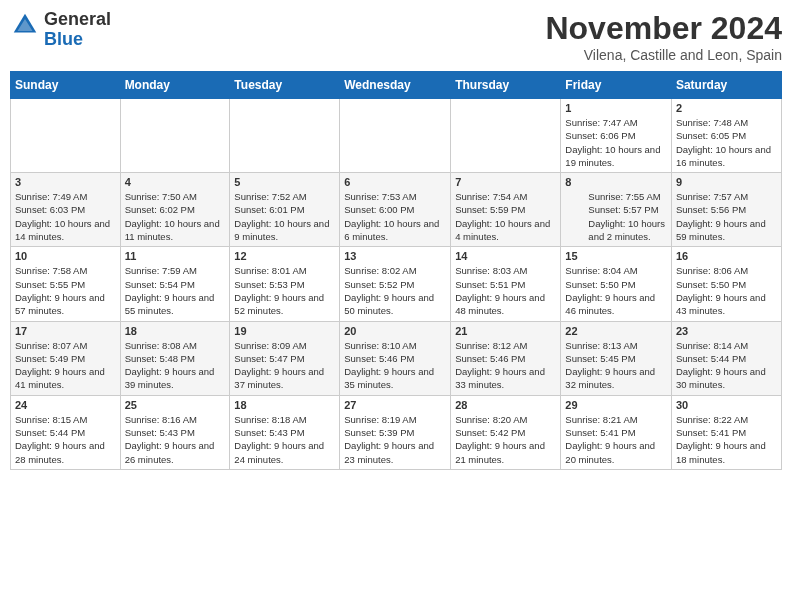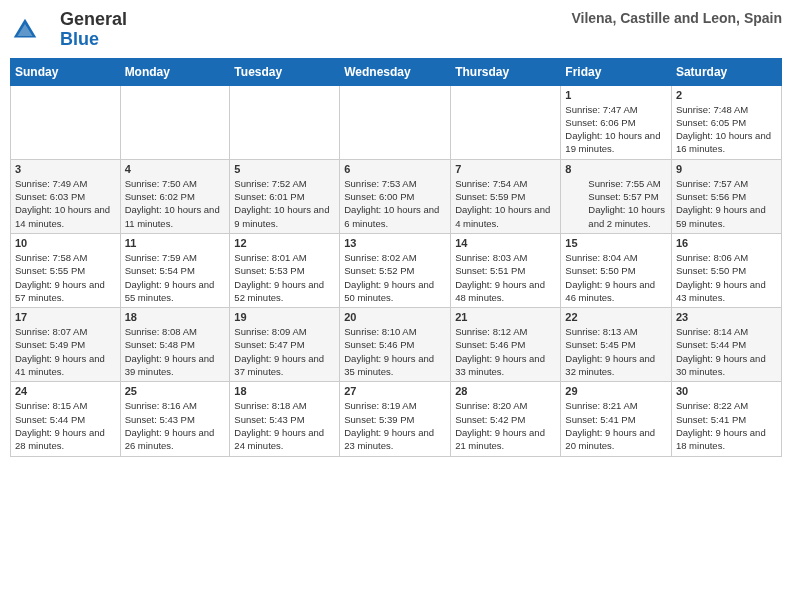--- a/index.html
+++ b/index.html
@@ -11,22 +11,21 @@
       padding: 10px;
     }
     .header {
       display: flex;
       justify-content: space-between;
       align-items: flex-start;
       margin-bottom: 8px;
     }
     .logo {
       display: flex;
-      align-items: center;
-      gap: 20px;
+      gap: 4px;
     }
     .logo-text {
       font-size: 18px;
       font-weight: bold;
       line-height: 1.1;
     }
     .logo-general { color: #333; }
     .logo-blue { color: #1a6bb5; }
     .logo-icon {
       width: 30px;
@@ -36,21 +35,20 @@
       text-align: right;
     }
     .month-title {
       font-size: 32px;
       font-weight: bold;
       color: #333;
     }
     .location {
       font-size: 14px;
       color: #555;
-      font-weight: bold;
     }
     .calendar {
       width: 100%;
       border-collapse: collapse;
       padding-left: 36px;
     }
     .calendar thead th {
       background: #1a6bb5;
       color: #fff;
       font-size: 12px;
@@ -95,20 +93,21 @@
     <svg class="logo-icon" viewBox="0 0 40 40">
       <polygon points="20,5 35,30 5,30" fill="#1a6bb5"></polygon>
       <polygon points="20,12 30,28 10,28" fill="#fff" opacity="0.3"></polygon>
     </svg>
     <div class="logo-text">
       <span class="logo-general">General</span><br>
       <span class="logo-blue">Blue</span>
     </div>
   </div>
   <div class="title-block">
+    <div class="month-title">November 2024</div>
     <div class="location">Vilena, Castille and Leon, Spain</div>
   </div>
 </div>
 
 <table class="calendar">
   <thead>
     <tr>
     <th>Sunday</th>
         <th>Monday</th>
         <th>Tuesday</th>

